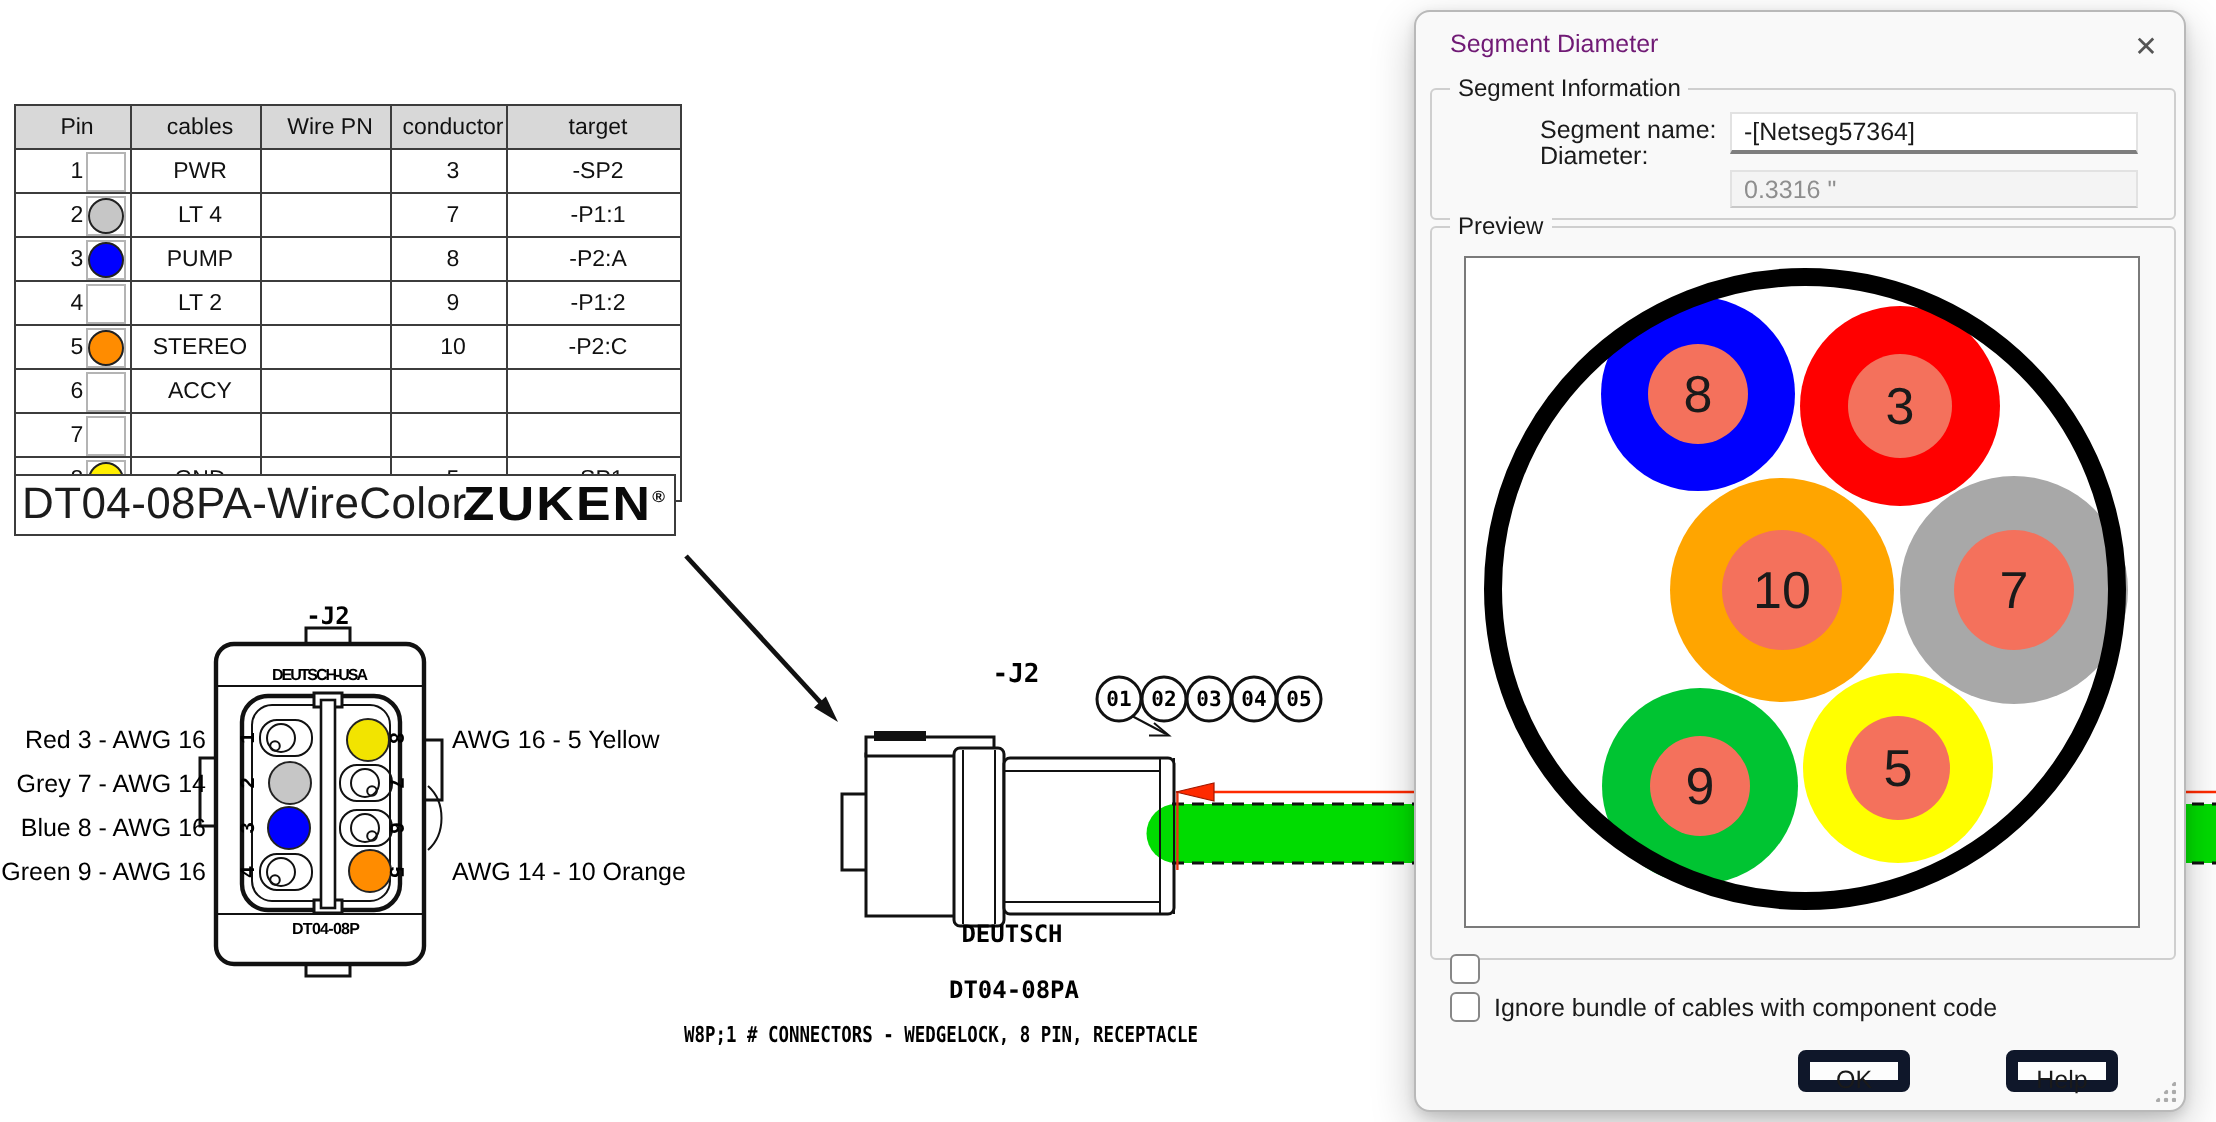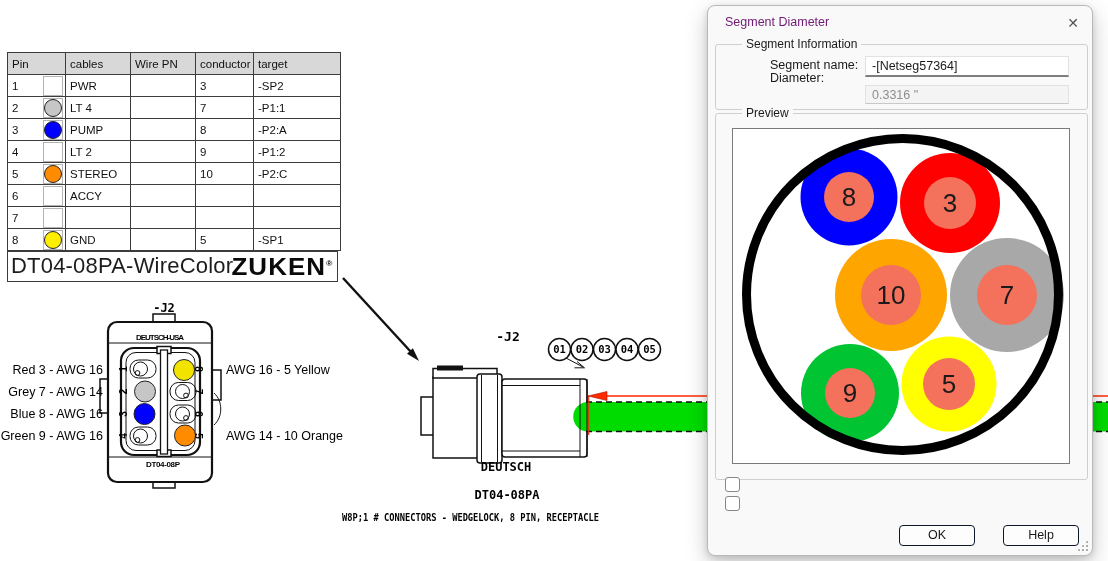--- a/index.html
+++ b/index.html
@@ -16,61 +16,61 @@
   .mono11{font:bold 11px "DejaVu Sans Mono",monospace;fill:#000;}
   .mono10{font:bold 10.5px "DejaVu Sans Mono",monospace;fill:#000;}
   .brand{font:bold 8px "Liberation Sans",sans-serif;fill:#000;}
   .lab{font:12.5px "Liberation Sans",sans-serif;fill:#000;}
   .pindig{font:bold 10px "Liberation Sans",sans-serif;fill:#000;}
 
   
   #wire-table{position:absolute;left:7px;top:52px;width:333px;border-collapse:collapse;
               table-layout:fixed;background:#fff;}
   #wire-table th,#wire-table td{border:1px solid #3c3c3c;height:21px;font-size:11.5px;
-              padding:0 0 0 4px;text-align:left;font-weight:normal;color:#111;
+              padding:0 0 0 4px;text-align:center;font-weight:normal;color:#111;
               white-space:nowrap;overflow:hidden;vertical-align:middle;}
   #wire-table th{background:#d8d8d8;}
   #wire-table td:first-child{position:relative;}
   .swatch{position:absolute;right:2px;top:1px;width:18px;height:18px;background:#fff;
           border:1px solid #b4b4b4;}
   .dot{position:absolute;left:0px;top:0px;width:16px;height:16px;border-radius:50%;
        border:1px solid #222;}
-  .band{position:absolute;left:7px;top:251px;width:331px;height:31px;background:#fff;
+  .band{position:absolute;left:7px;top:237px;width:331px;height:31px;background:#fff;
         border:1px solid #3c3c3c;box-sizing:border-box;}
   .band-title{font-size:22px;line-height:28px;padding-left:3px;color:#1c1c1c;letter-spacing:.2px;}
   .zuken{position:absolute;right:3px;top:1px;font-weight:900;font-size:24px;letter-spacing:1px;
          transform:scaleX(1.08);transform-origin:right center;color:#0a0a0a;}
   .zuken sup{font-size:8px;font-weight:700;}
 
   
   .dialog{position:absolute;left:707px;top:5px;width:386px;height:551px;background:#f9f9f9;
           border:1px solid #b9b9b9;border-radius:8px;box-sizing:border-box;
           box-shadow:0 8px 22px rgba(0,0,0,.22),0 2px 6px rgba(0,0,0,.12);
           font-size:12.5px;color:#1a1a1a;z-index:5;}
   .dlg-title{position:absolute;left:17px;top:9px;color:#701a75;}
   .dlg-close{position:absolute;right:8px;top:6px;width:22px;height:22px;text-align:center;
              line-height:22px;font-size:14px;color:#555;cursor:default;}
   .group{position:absolute;border:1px solid #cfcfcf;border-radius:3px;}
   .g1{left:7px;top:38px;width:371px;height:64px;}
   .g2{left:7px;top:107px;width:371px;height:365px;}
-  .glabel{position:absolute;top:-8px;left:26px;background:#f9f9f9;padding:0 4px;font-size:12px;}
+  .glabel{position:absolute;top:-8px;left:9px;background:#f9f9f9;padding:0 4px;font-size:12px;}
   .flabel{position:absolute;font-size:12.5px;margin-left:43px;}
   .textbox{position:absolute;left:149px;width:196px;height:18px;line-height:18px;
            padding-left:6px;font-size:12.5px;background:#fff;border:1px solid #e2e2e2;
            border-bottom:2px solid #7e7e7e;}
   .textbox.dis{background:#f4f4f4;color:#8e8e8e;border:1px solid #e2e2e2;
            border-bottom:1px solid #c8c8c8;height:17px;}
   .preview-box{position:absolute;left:16px;top:14px;width:338px;height:336px;background:#fff;
            border:1px solid #7a7a7a;box-sizing:border-box;}
   .wire-num{font:26px "Liberation Sans",sans-serif;fill:#1a1a1a;text-anchor:middle;}
   .cb{position:absolute;left:17px;display:flex;align-items:center;}
   .cbbox{width:13px;height:13px;border:1px solid #878787;border-radius:3px;background:#fff;
          margin-right:7px;flex:none;}
-  .btn{position:absolute;top:519px;width:76px;height:21px;background:#fdfdfd;
-       border:1px solid #0f172a;border-radius:4px;text-align:center;line-height:19px;
+  .btn{position:absolute;top:519px;width:56px;height:21px;background:#fdfdfd;
+       border:6px solid #0f172a;border-radius:4px;text-align:center;line-height:19px;
        font-size:12.5px;box-sizing:border-box;}
   .grip{position:absolute;right:4px;bottom:4px;width:11px;height:11px;
         background-image:radial-gradient(circle,#ababab 1px,transparent 1.3px);
         background-size:4px 4px;clip-path:polygon(100% 0,100% 100%,0 100%);}
 </style>
 </head>
 <body>
 
 <svg id="drawing" width="1108" height="561" viewBox="0 0 1108 561">
 
@@ -328,18 +328,19 @@
         <circle cx="169.5" cy="165.5" r="156" fill="none" stroke="#000" stroke-width="9"></circle>
       </svg>
     </div>
   </div>
 
   <label class="cb" style="top:471px">
     <span class="cbbox"></span>
   </label>
   <label class="cb" style="top:490px">
     <span class="cbbox"></span>
+    <span>Ignore bundle of cables with component code</span>
   </label>
 
   <div class="btn" style="left:191px">OK</div>
   <div class="btn" style="left:295px">Help</div>
   <div class="grip"></div>
 </div>
 
 </body></html>

